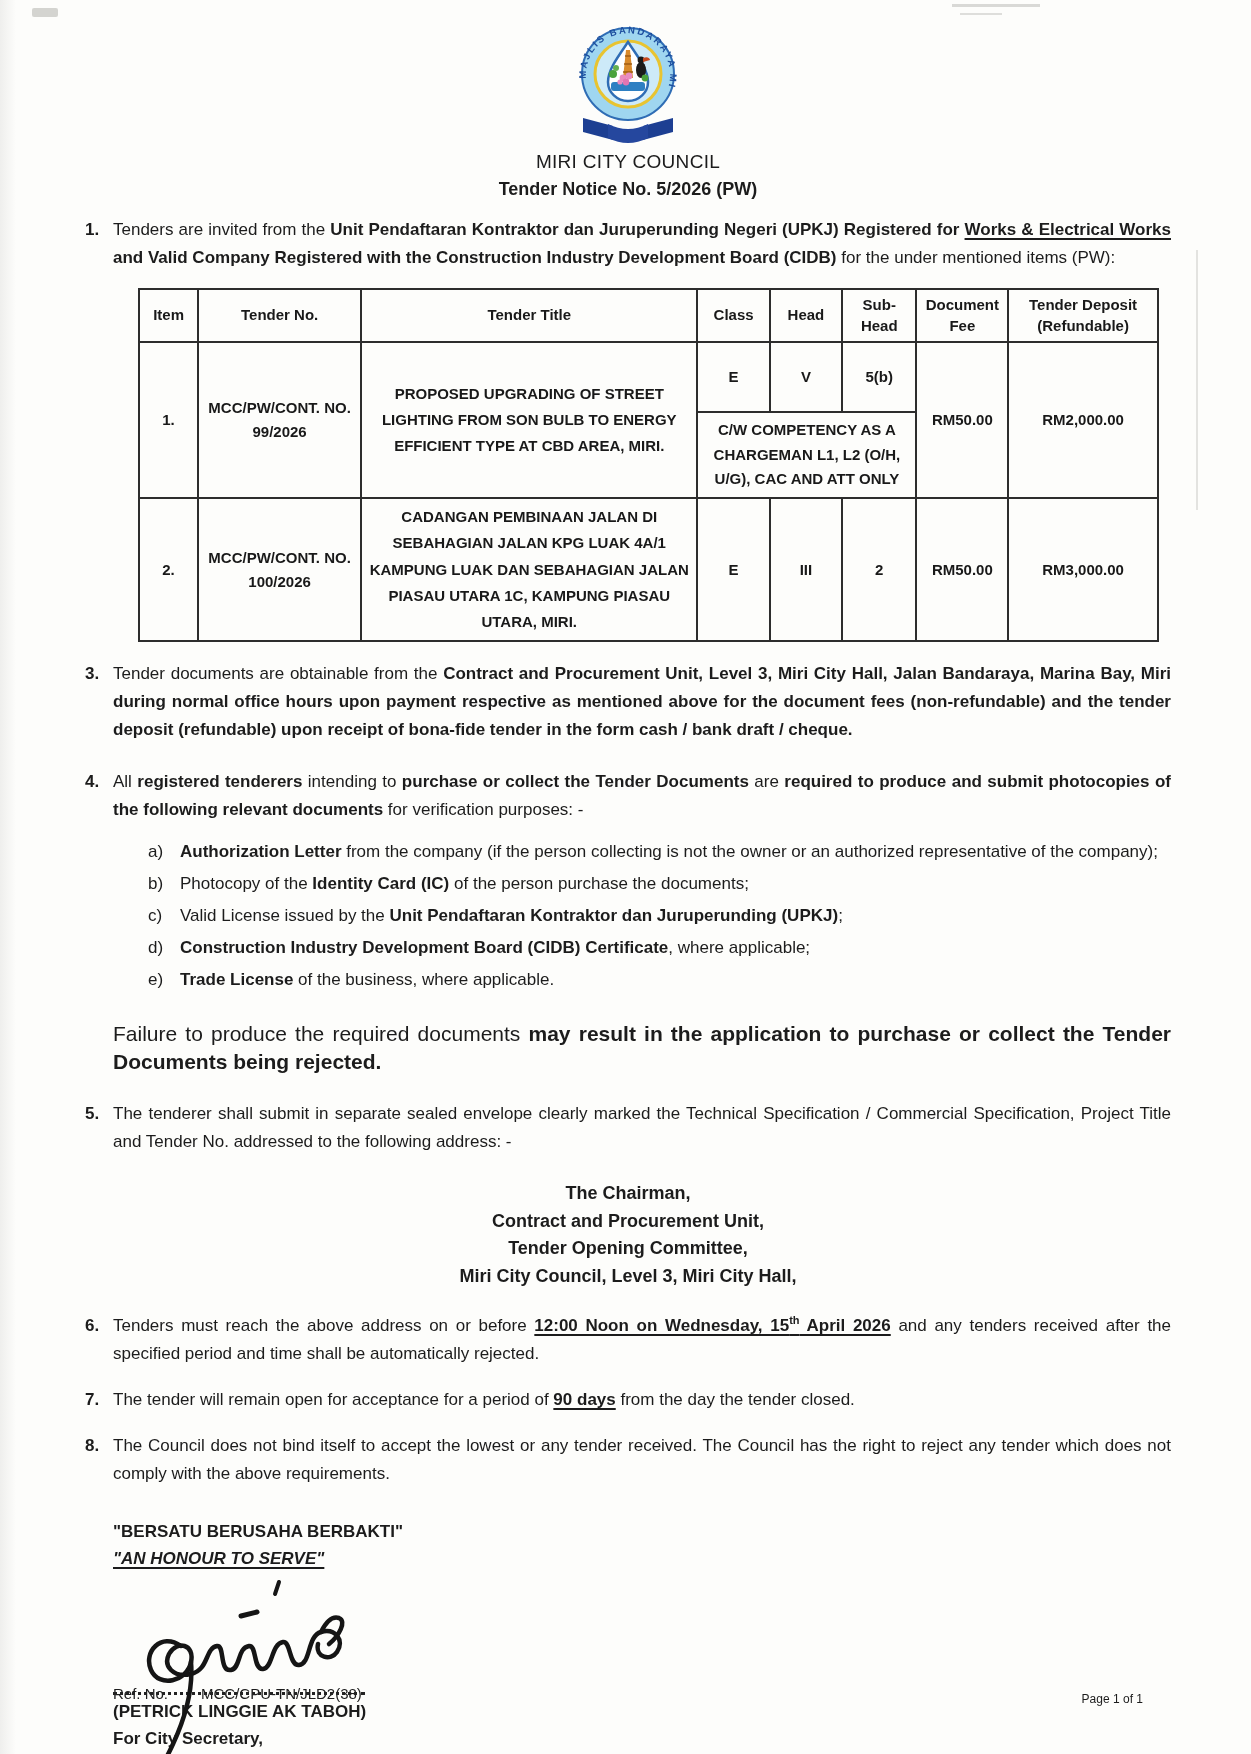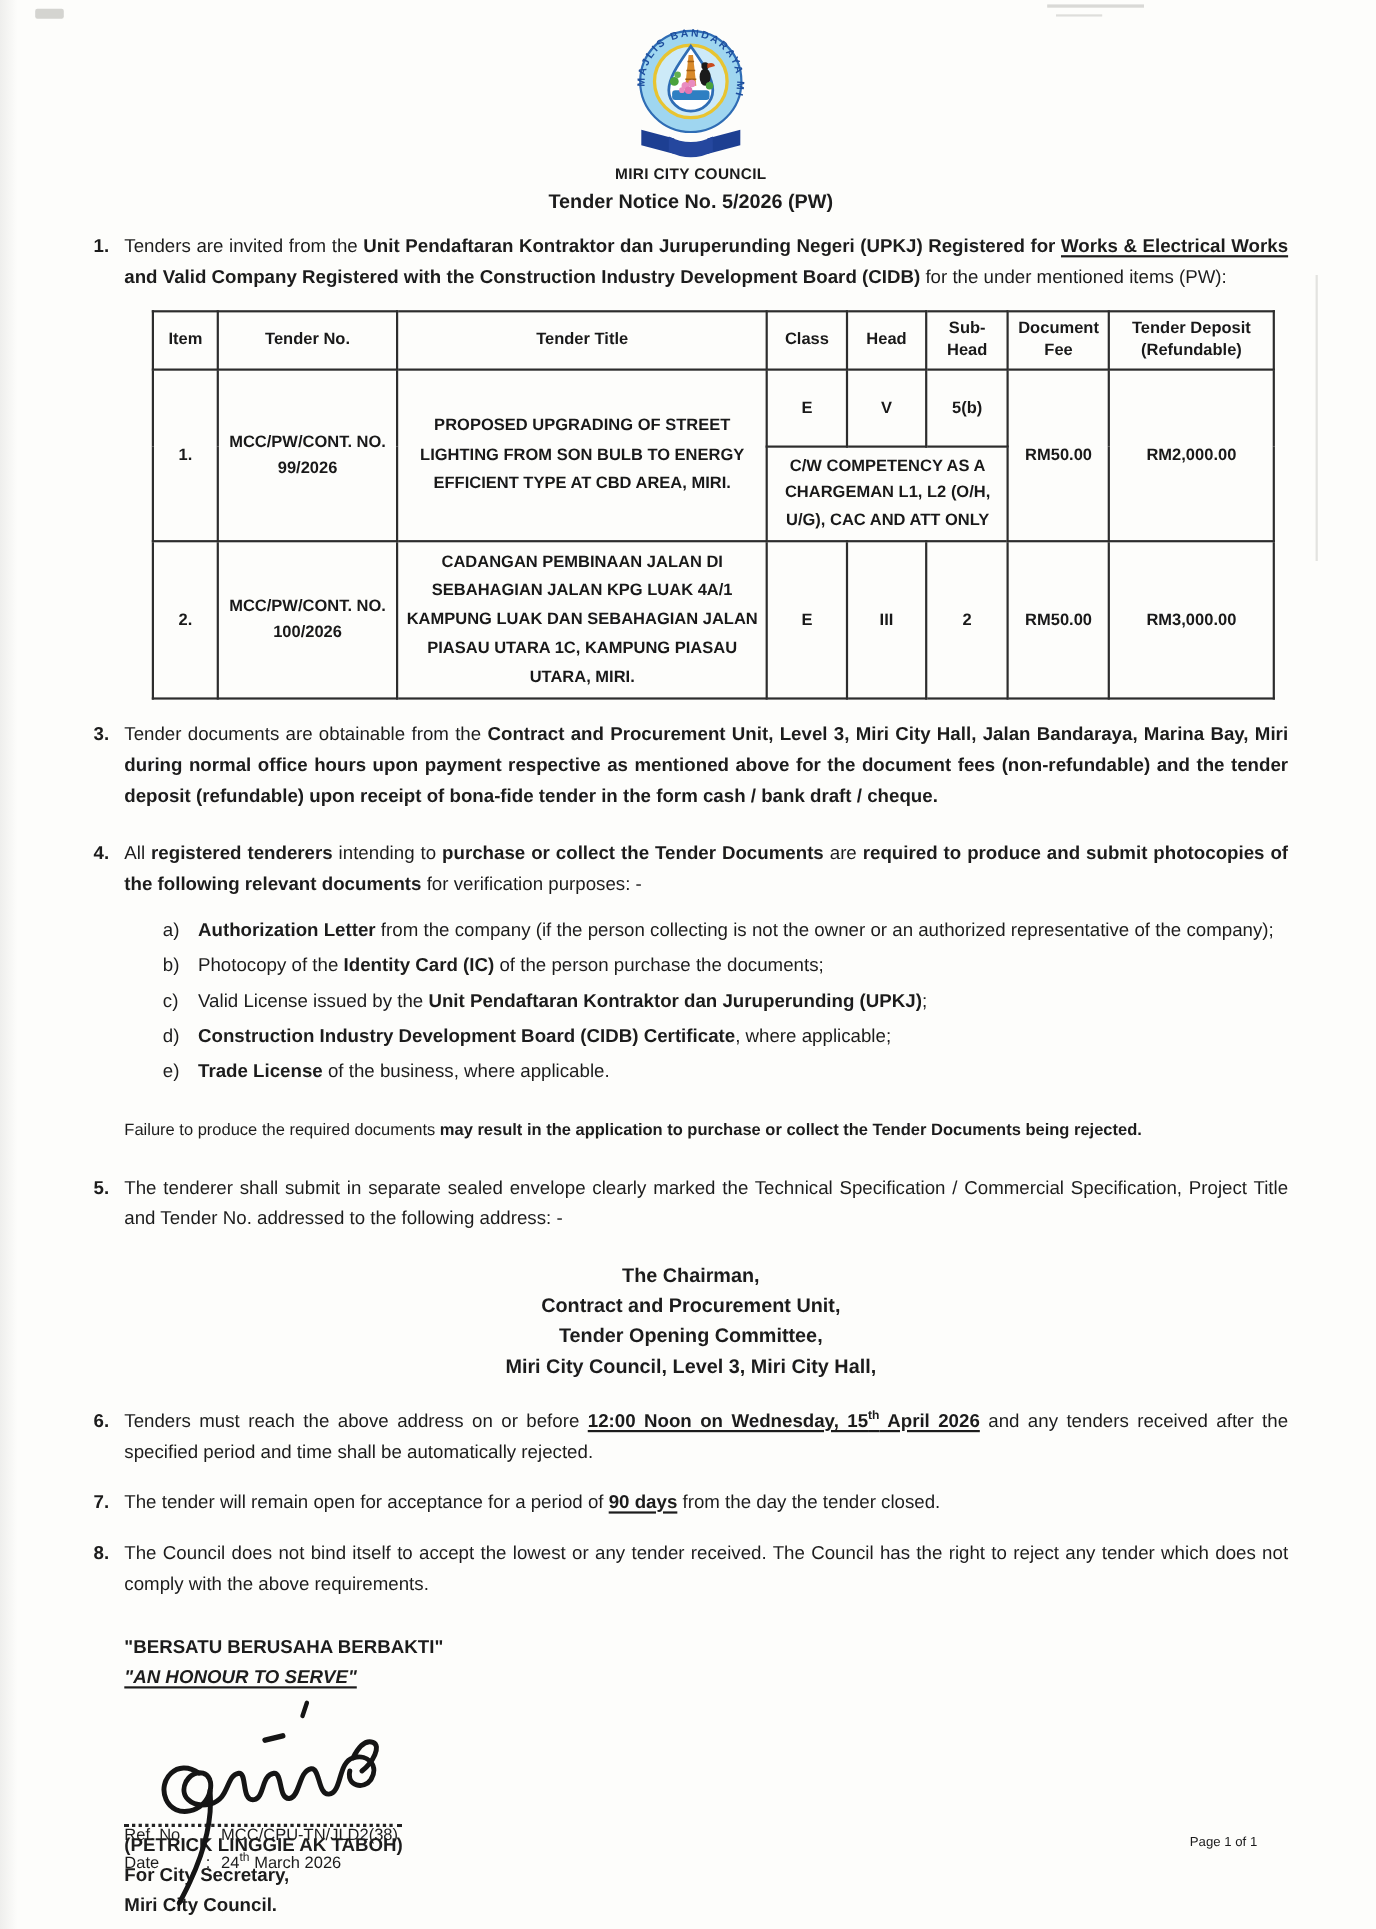--- a/index.html
+++ b/index.html
@@ -21,21 +21,21 @@
   }
   .artifact{position:absolute;background:#c9c9c6;}
   .artifact.tl{top:8px;left:32px;width:26px;height:9px;border-radius:2px;opacity:.8;}
   .artifact.tr1{top:4px;left:952px;width:88px;height:3px;opacity:.7;}
   .artifact.tr2{top:13px;left:960px;width:42px;height:2px;opacity:.6;}
   .artifact.redge{top:250px;left:1196px;width:2px;height:260px;opacity:.5;}
 
   
   .header{text-align:center;line-height:1.25;}
   .crest{display:block;margin:0 auto;}
-  .org-name{font-size:14px;font-weight:700;letter-spacing:.3px;margin-top:2px;}
+  .org-name{font-size:19px;font-weight:400;letter-spacing:.3px;margin-top:2px;}
   .notice-title{font-size:18px;font-weight:700;margin-top:4px;}
 
   
   .para{display:flex;margin:18px 0 0 0;font-size:17px;line-height:28px;}
   .para .num{width:28px;flex-shrink:0;font-weight:700;}
   .para .ptxt{flex:1;text-align:justify;}
   b{font-weight:700;}
   .u{text-decoration:underline;text-decoration-thickness:2px;text-underline-offset:3px;}
   i{font-style:italic;}
   sup{font-size:11px;vertical-align:super;line-height:0;}
@@ -62,21 +62,21 @@
   td.competency{line-height:1.65;padding:8px 10px;}
   tr.r2 td{height:120px;}
   tr.r2 td.titlecell{height:auto;margin-left:40px;}
 
   
   .sublist{margin:14px 0 0 63px;}
   .subitem{display:flex;font-size:17px;line-height:28px;margin-top:4px;}
   .subitem .ltr{width:32px;flex-shrink:0;}
   .subitem .stxt{flex:1;text-align:justify;}
 
-  .plain{margin:26px 0 0 28px;font-size:15px;line-height:28px;text-align:justify;}
+  .plain{margin:26px 0 0 28px;font-size:21px;line-height:28px;text-align:justify;}
 
   
   .address{margin-top:24px;text-align:center;font-weight:700;font-size:18px;line-height:27.5px;}
 
   
   .motto{margin:30px 0 0 28px;font-weight:700;font-size:17px;line-height:27px;}
 
   
   .sigblock{position:relative;height:216px;margin-left:28px;margin-top:2px;}
   .sig-svg{position:absolute;left:8px;top:0;z-index:2;}
@@ -279,21 +279,16 @@
       <div>Miri City Council.</div>
     </div>
   </div>
 
   <div class="footer">
     <div class="refline">
       <span class="reflabel">Ref. No.</span>
       <span class="refsep">:</span>
       <span>MCC/CPU-TN/JLD2(38)</span>
     </div>
-    <div class="refline">
-      <span class="reflabel">Date</span>
-      <span class="refsep">:</span>
-      <span><span>24</span><sup>th</sup><span> March 2026</span></span>
-    </div>
     <div class="pageno">Page 1 of 1</div>
   </div>
 
 </div>
 
 </body></html>

